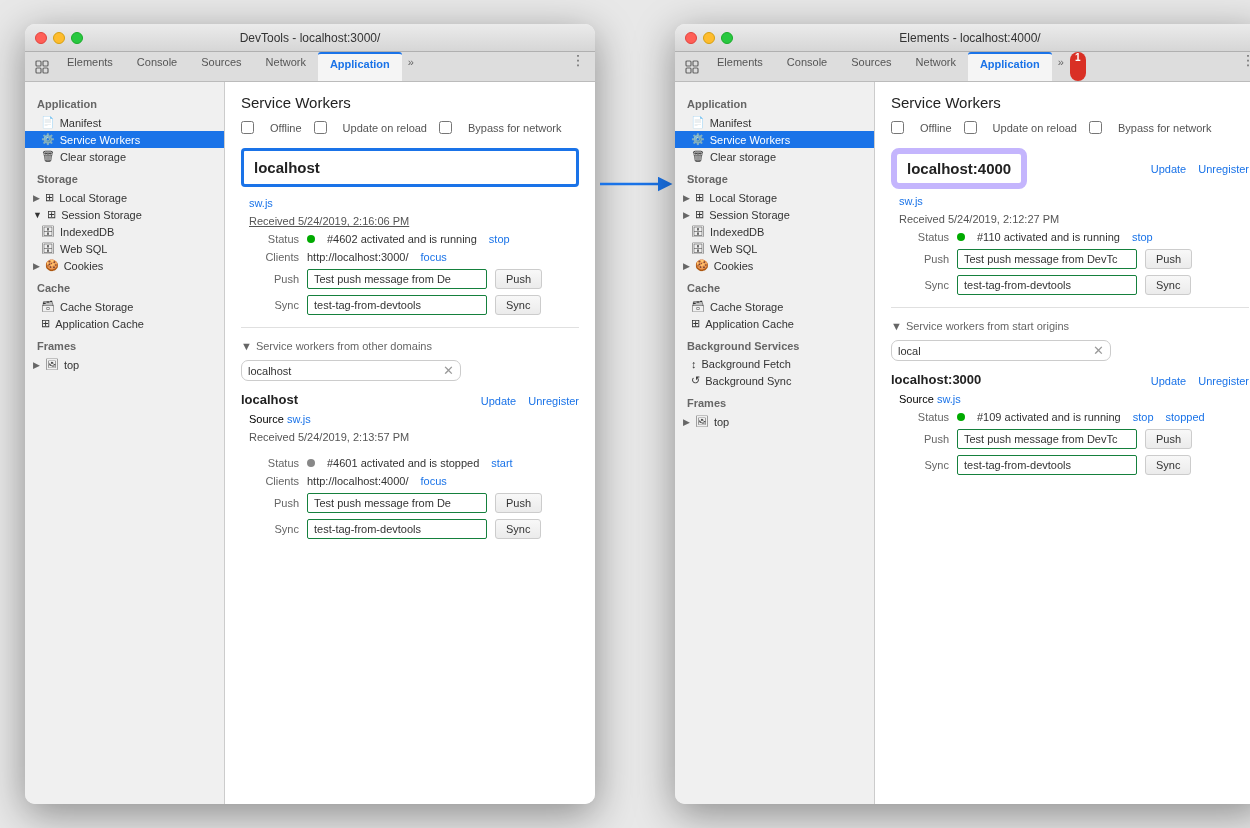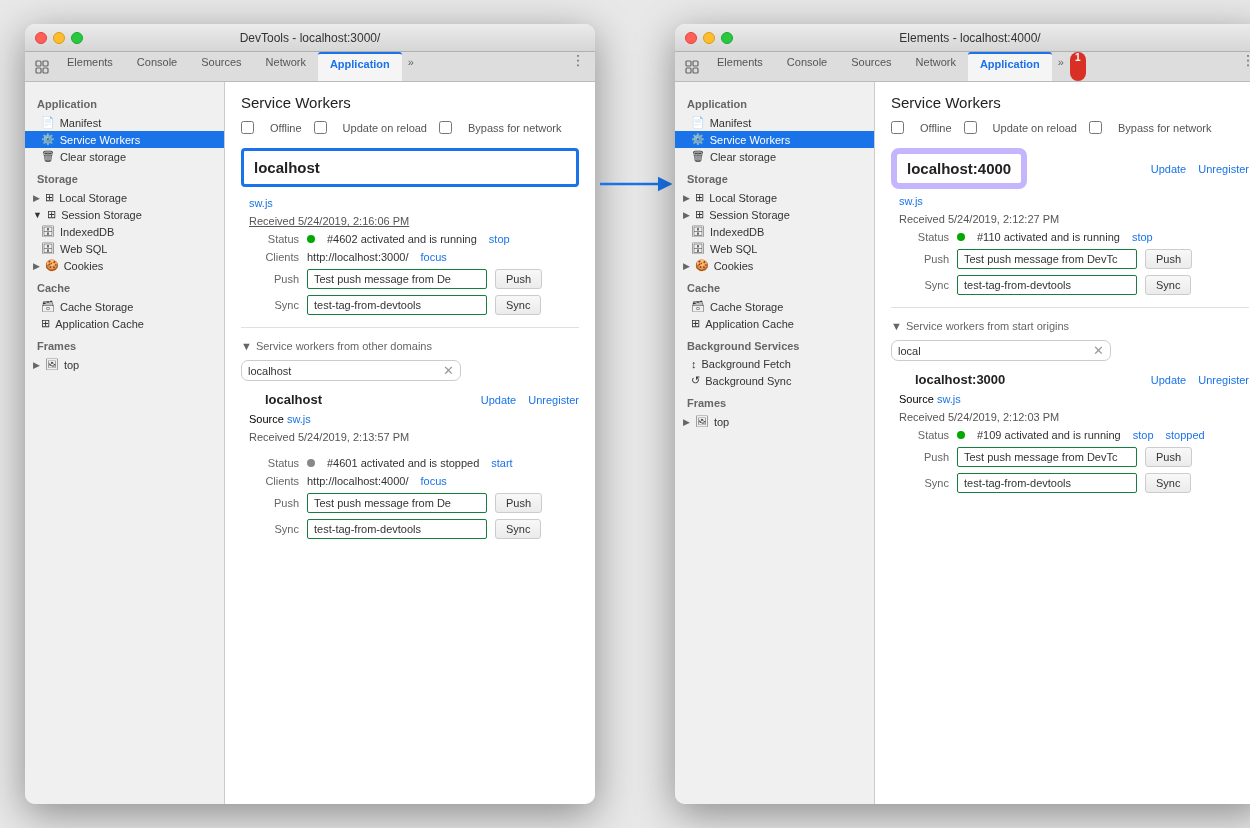--- a/index.html
+++ b/index.html
@@ -205,24 +205,23 @@
     .search-box input {
       border: none;
       outline: none;
       font-size: 11px;
       width: 100%;
       color: #333;
     }
     .search-clear { color: #999; cursor: pointer; font-size: 13px; }
     .sw-domain-header {
       display: flex;
-      align-items: center;
+      align-items: flex-end;
       justify-content: space-between;
       margin-bottom: 6px;
-      margin-left: 24px;
     }
     .sw-domain-name { font-size: 13px; font-weight: 600; color: #222; }
     .sw-domain-actions { display: flex; gap: 8px; }
     .two-windows {
       display: flex;
       align-items: flex-start;
       gap: 0;
       position: relative;
       width: 1200px;
     }
@@ -579,21 +578,20 @@
         <div class="sw-domain-header">
           <span class="sw-domain-name">localhost:3000</span>
           <div class="sw-domain-actions">
             <a class="sw-action-link">Update</a>
             <a class="sw-action-link">Unregister</a>
           </div>
         </div>
         <div class="sw-source-line">
           <span>Source</span> <a class="sw-link">sw.js</a>
         </div>
-        <div style="font-size:11px;color:#555;margin-bottom:6px;padding-left:8px;">Received 5/24/2019, 2:12:03 PM</div>
         <div class="sw-row" style="padding-left:8px;">
           <span class="sw-label">Status</span>
           <span class="status-dot"></span>
           <span class="sw-value">#109 activated and is running</span>
           <a class="sw-action-link">stop</a>
           <a class="sw-action-link">stopped</a>
         </div>
         <div class="sw-row" style="padding-left:8px;">
           <span class="sw-label">Push</span>
           <input class="push-input" value="Test push message from DevTc" style="">

